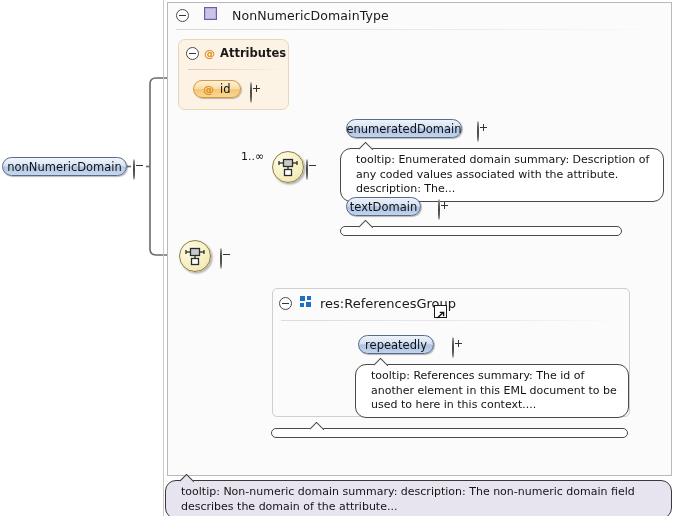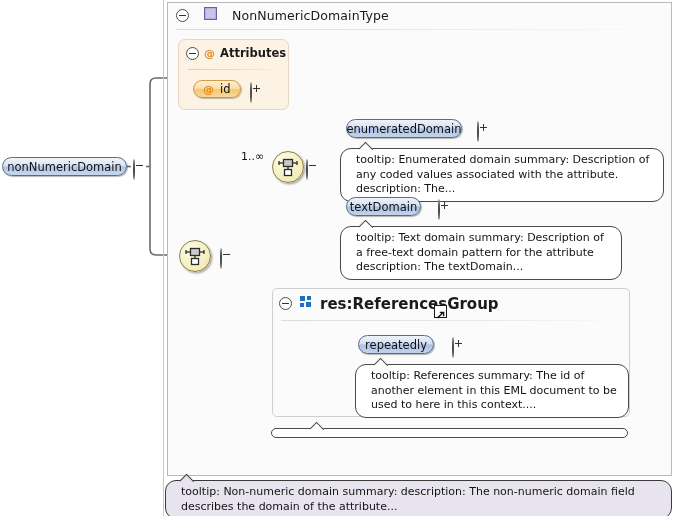--- a/index.html
+++ b/index.html
@@ -27,21 +27,21 @@
   .attr-hdr{position:absolute;left:186px;top:46px;display:flex;align-items:center;gap:5px;}
   .attr-hdr-title{font-size:11.5px;color:#1a1a1a;font-weight:bold;}
   .attr-rule{position:absolute;left:188px;top:69px;width:93px;height:1px;
     background:linear-gradient(to right,#e0cdb0,#efe2cd 70%,#fdf3e5);}
 
   .grp-box{
     position:absolute;left:272px;top:288px;width:358px;height:129px;
     background:#fbfbfb;border:1px solid #cfcfcf;border-radius:5px;box-sizing:border-box;
   }
   .grp-hdr{position:absolute;left:279px;top:294px;display:flex;align-items:center;gap:7px;}
-  .grp-hdr-title{font-size:15px;color:#1a1a1a;font-weight:bold;}
+  .grp-hdr-title{font-size:13px;color:#1a1a1a;font-weight:normal;}
   .grp-rule{position:absolute;left:281px;top:320px;width:340px;height:1px;
     background:linear-gradient(to right,#dcdcdc,#ececec 70%,#fbfbfb);}
 
   
   .pm{width:13px;height:13px;border-radius:50%;border:1px solid #4c4c4c;
       background:#ffffff;box-sizing:border-box;position:relative;flex:none;}
   .pm::before{content:"";position:absolute;left:2px;top:5px;width:7px;height:1px;background:#333;}
   .pm.plus::after{content:"";position:absolute;left:5px;top:2px;width:1px;height:7px;background:#333;}
 
   
@@ -229,21 +229,20 @@
   <span>tooltip: Enumerated domain summary: Description of any coded values associated with the attribute. description: The...</span>
 </div>
 
 <div class="pill" style="left:346px;top:197px;width:75px;">
   <span>textDomain</span>
 </div>
 <span class="pm plus abs" style="left:426px;top:200px;"></span>
 
 <div class="tip" style="left:340px;top:226px;width:282px;">
   <span class="tail" style="left:18px;"></span>
-  <span>tooltip: Text domain summary: Description of a free-text domain pattern for the attribute description: The textDomain...</span>
 </div>
 
 
 <div class="grp-box"></div>
 <div class="grp-hdr">
   <span class="pm"></span>
   <span class="icn">
     <svg width="14" height="14" viewBox="0 0 14 14">
       <rect x="1" y="1" width="5" height="5" fill="#1f6fc4"></rect>
       <rect x="8" y="1" width="4" height="4" fill="#1f6fc4"></rect>

